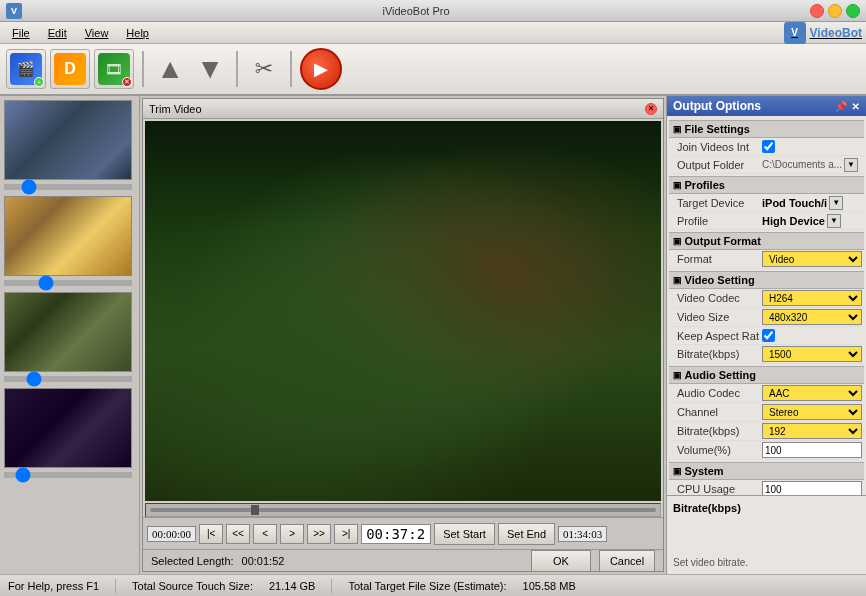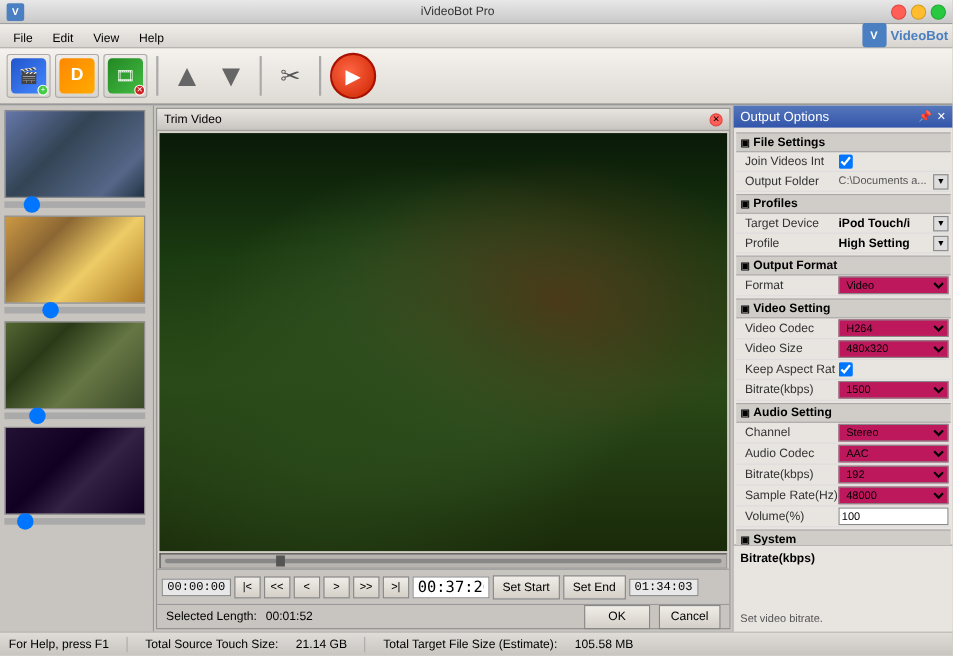--- a/index.html
+++ b/index.html
@@ -20,24 +20,25 @@
     #titlebar .win-btn { width: 14px; height: 14px; border-radius: 50%; border: 1px solid #888; display: flex; align-items: center; justify-content: center; font-size: 8px; cursor: pointer; }
     #titlebar .win-btn.close { background: #ff5f57; border-color: #e0443e; }
     #titlebar .win-btn.min { background: #febc2e; border-color: #d79b1e; }
     #titlebar .win-btn.max { background: #28c840; border-color: #1fab2e; }
 
     
     #menubar {
       background: linear-gradient(to bottom, #f0ede8, #d8d5d0);
       height: 22px;
       display: flex;
-      align-items: flex-end;
+      align-items: center;
       padding: 0 4px;
       border-bottom: 1px solid #aaa;
       justify-content: space-between;
+      text-decoration: underline;
     }
     #menubar .menu-items { display: flex; gap: 2px; }
     #menubar .menu-item { padding: 2px 8px; cursor: pointer; font-size: 11px; color: #000; }
     #menubar .logo { display: flex; align-items: center; gap: 4px; font-weight: bold; font-size: 12px; color: #4a7fc1; }
     #menubar .logo-icon { width: 22px; height: 22px; background: #4a7fc1; border-radius: 3px; display: flex; align-items: center; justify-content: center; color: white; font-size: 10px; font-weight: bold; }
 
     
     #toolbar {
       background: linear-gradient(to bottom, #f5f2ee, #dedad4);
       height: 52px;
@@ -124,21 +125,21 @@
 
     #trim-controls {
       height: 32px;
       background: #c8c5c0;
       display: flex;
       align-items: center;
       padding: 0 4px;
       gap: 3px;
       border-top: 1px solid #999;
     }
-    .time-display { font-family: Liberation Mono, monospace; font-size: 11px; color: #000; background: #e8e8e8; border: 1px solid #888; padding: 1px 4px; }
+    .time-display { font-family: Liberation Serif, serif; font-size: 11px; color: #000; background: #e8e8e8; border: 1px solid #888; padding: 1px 4px; }
     .nav-btn { width: 24px; height: 20px; background: linear-gradient(to bottom, #f0ede8, #d4d0c8); border: 1px solid #888; cursor: pointer; display: flex; align-items: center; justify-content: center; font-size: 10px; }
     .time-spinner { font-family: monospace; font-size: 14px; background: #fff; border: 1px solid #888; padding: 1px 4px; width: 70px; }
     .trim-action-btn { height: 22px; padding: 0 8px; background: linear-gradient(to bottom, #f0ede8, #d4d0c8); border: 1px solid #888; cursor: pointer; font-size: 11px; }
 
     #selected-length {
       height: 22px;
       background: #c8c5c0;
       display: flex;
       align-items: center;
       padding: 0 8px;
@@ -156,35 +157,35 @@
       background: #e8e4e0;
       border-left: 1px solid #999;
       display: flex;
       flex-direction: column;
       font-size: 11px;
     }
     #output-header {
       background: linear-gradient(to bottom, #5577bb, #3355aa);
       color: white;
       padding: 3px 6px;
-      font-weight: normal;
+      font-weight: bold;
       display: flex;
       align-items: center;
       justify-content: space-between;
       font-size: 12px;
     }
     #output-header .header-icons { display: flex; gap: 4px; font-size: 10px; }
 
     #output-body { flex: 1; overflow-y: auto; padding: 2px; }
     .section-header { background: #d0ccc8; border-top: 1px solid #aaa; border-bottom: 1px solid #aaa; padding: 2px 4px; font-weight: bold; display: flex; align-items: center; gap: 3px; margin-top: 2px; cursor: pointer; }
     .section-header .collapse-icon { font-size: 9px; }
     .prop-row { display: flex; align-items: center; padding: 1px 2px 1px 8px; border-bottom: 1px solid #ddd; min-height: 18px; }
     .prop-label { width: 85px; color: #333; flex-shrink: 0; }
-    .prop-value { flex: 1; display: flex; align-items: center; justify-content: space-between; }
-    .prop-select { width: 100%; font-size: 10px; border: 1px solid #888; background: #be185d; padding: 0 2px; height: 16px; }
+    .prop-value { flex: 1; display: flex; align-items: center; }
+    .prop-select { width: 100%; font-size: 10px; border: 1px solid #888; background: #fde047; padding: 0 2px; height: 16px; }
     .prop-input { width: 100%; font-size: 10px; border: 1px solid #888; background: white; padding: 0 2px; height: 16px; }
     .prop-text { font-weight: bold; font-size: 11px; }
     .prop-checkbox { margin-right: 3px; }
     .prop-folder { font-size: 10px; color: #555; overflow: hidden; text-overflow: ellipsis; white-space: nowrap; }
 
     #output-footer {
       border-top: 1px solid #999;
       padding: 6px;
       background: #e8e4e0;
     }
@@ -377,21 +378,21 @@
       <div class="prop-row">
         <span class="prop-label">Target Device</span>
         <div class="prop-value">
           <span class="prop-text">iPod Touch/i</span>
           <button style="width:14px;height:14px;font-size:8px;padding:0;border:1px solid #888;background:#ddd;cursor:pointer;margin-left:2px;">▼</button>
         </div>
       </div>
       <div class="prop-row">
         <span class="prop-label">Profile</span>
         <div class="prop-value">
-          <span class="prop-text">High Setting</span>
+          <span class="prop-text">High Device</span>
           <button style="width:14px;height:14px;font-size:8px;padding:0;border:1px solid #888;background:#ddd;cursor:pointer;margin-left:2px;">▼</button>
         </div>
       </div>
 
       <div class="section-header">
         <span class="collapse-icon">▣</span>
         <span>Output Format</span>
       </div>
       <div class="prop-row">
         <span class="prop-label">Format</span>
@@ -435,48 +436,40 @@
             <option>1500</option>
           </select>
         </div>
       </div>
 
       <div class="section-header">
         <span class="collapse-icon">▣</span>
         <span>Audio Setting</span>
       </div>
       <div class="prop-row">
+        <span class="prop-label">Audio Codec</span>
+        <div class="prop-value">
+          <select class="prop-select">
+            <option>AAC</option>
+          </select>
+        </div>
+      </div>
+      <div class="prop-row">
         <span class="prop-label">Channel</span>
         <div class="prop-value">
           <select class="prop-select">
             <option>Stereo</option>
           </select>
         </div>
       </div>
       <div class="prop-row">
-        <span class="prop-label">Audio Codec</span>
-        <div class="prop-value">
-          <select class="prop-select">
-            <option>AAC</option>
-          </select>
-        </div>
-      </div>
-      <div class="prop-row">
         <span class="prop-label">Bitrate(kbps)</span>
         <div class="prop-value">
           <select class="prop-select">
             <option>192</option>
-          </select>
-        </div>
-      </div>
-      <div class="prop-row">
-        <span class="prop-label">Sample Rate(Hz)</span>
-        <div class="prop-value">
-          <select class="prop-select">
-            <option>48000</option>
           </select>
         </div>
       </div>
       <div class="prop-row">
         <span class="prop-label">Volume(%)</span>
         <div class="prop-value">
           <input type="text" class="prop-input" value="100" style="">
         </div>
       </div>
 

